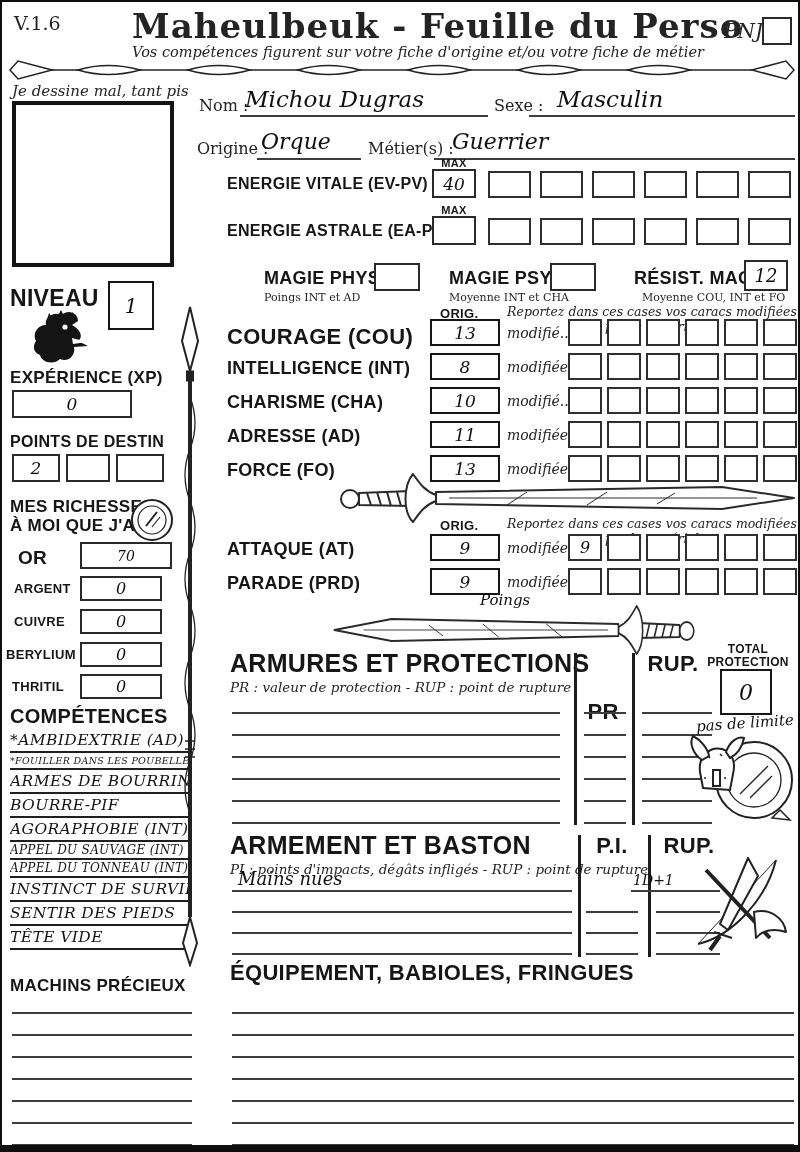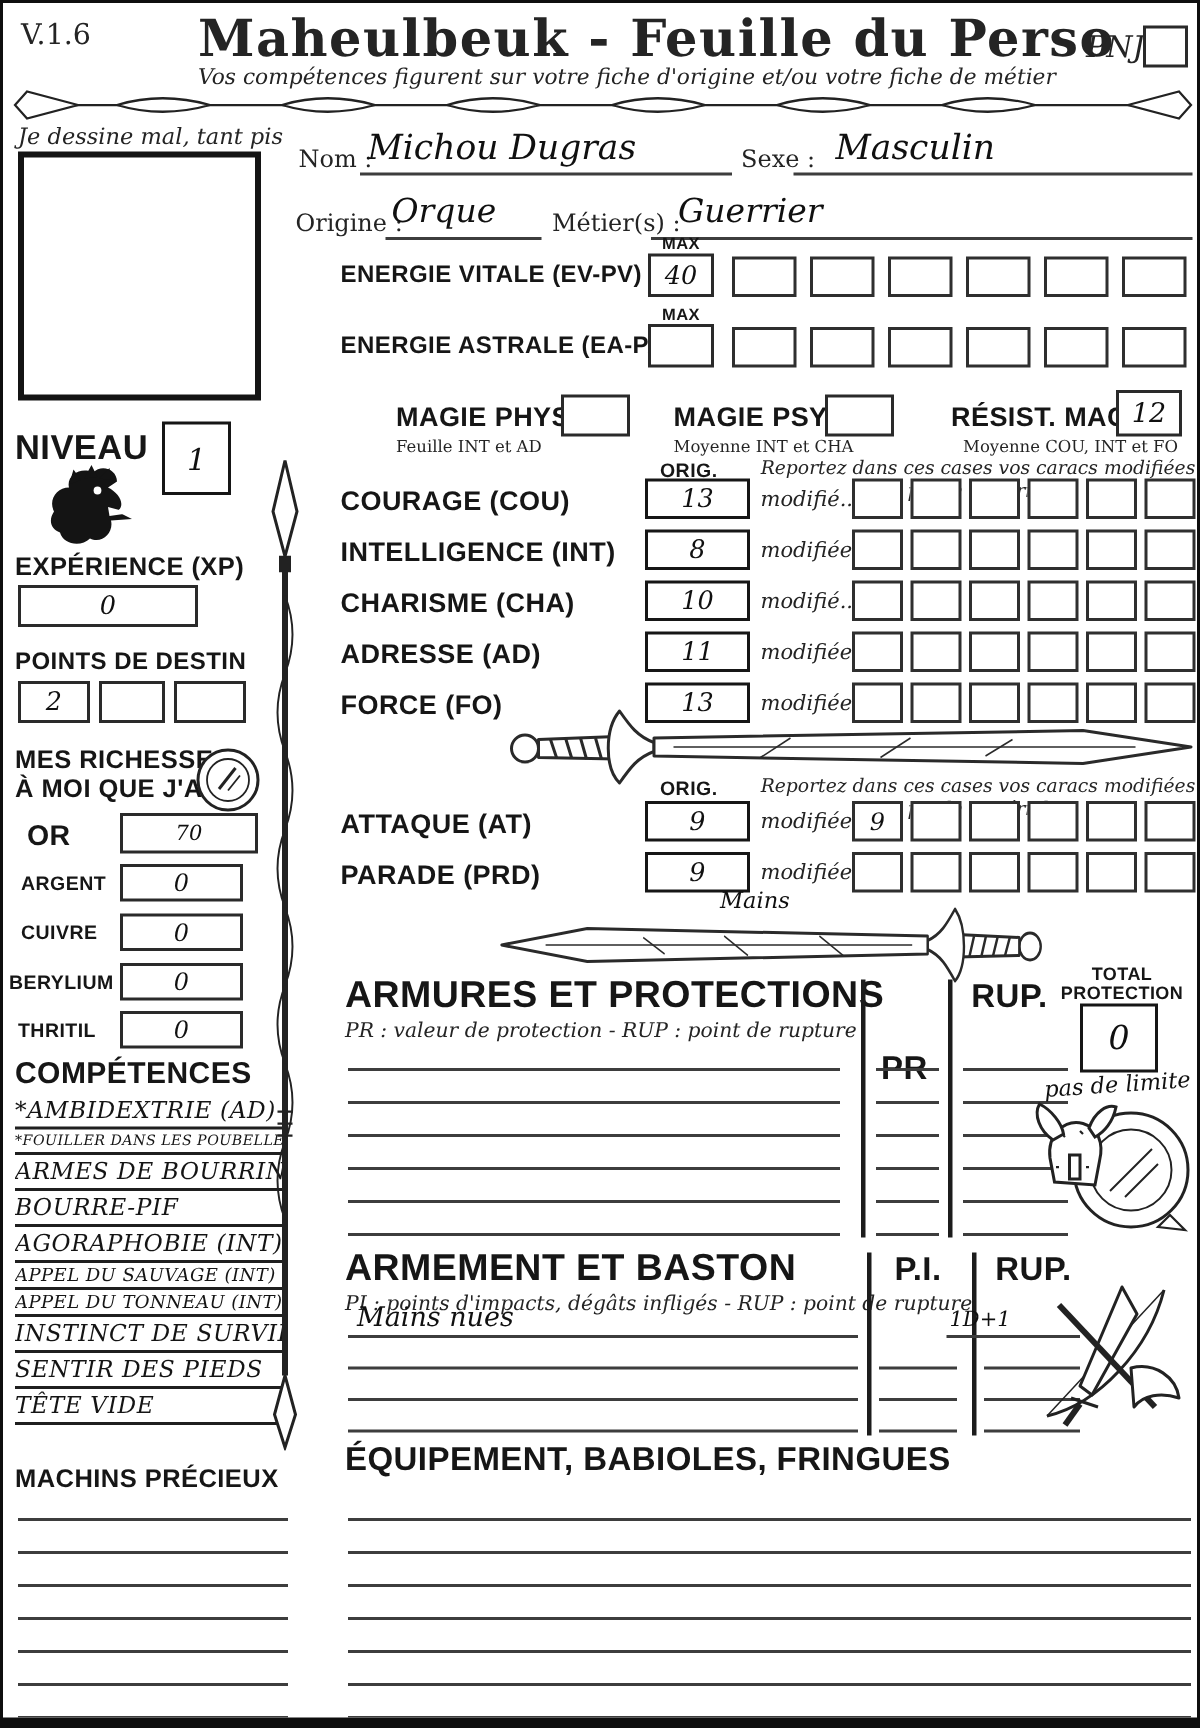--- a/index.html
+++ b/index.html
@@ -91,34 +91,34 @@
     <div class="cell"></div>
       <div class="cell"></div>
       <div class="cell"></div>
       <div class="cell"></div>
       <div class="cell"></div>
       <div class="cell"></div>
   </div>
 
   <div class="abs h" style="left:262px;top:266px;font-size:18px;">MAGIE PHYS.</div>
   <div class="abs box hand" style="left:372px;top:261px;width:46px;height:28px;font-size:16px;"></div>
-  <div class="abs serif" style="left:262px;top:289px;font-size:11px;">Feuille INT et AD</div>
+  <div class="abs serif" style="left:262px;top:289px;font-size:11px;">Poings INT et AD</div>
 
   <div class="abs h" style="left:447px;top:266px;font-size:18px;">MAGIE PSY.</div>
   <div class="abs box hand" style="left:548px;top:261px;width:46px;height:28px;font-size:16px;"></div>
   <div class="abs serif" style="left:447px;top:289px;font-size:11px;">Moyenne INT et CHA</div>
 
   <div class="abs h" style="left:632px;top:266px;font-size:18px;">RÉSIST. MAGIE</div>
   <div class="abs box hand" style="left:742px;top:258px;width:44px;height:31px;font-size:18px;">12</div>
   <div class="abs serif" style="left:640px;top:289px;font-size:11px;">Moyenne COU, INT et FO</div>
 
   <div class="abs h" style="left:438px;top:304px;font-size:13px;">ORIG.</div>
   <div class="abs serif ital ctr" style="left:505px;top:302px;width:290px;font-size:12.5px;white-space:normal;">Reportez dans ces cases vos caracs modifiées par le matériel</div>
 
-  <div class="abs h" style="left:225px;top:322px;font-size:18px;">COURAGE (COU)</div>
+  <div class="abs h" style="left:225px;top:322px;font-size:22px;">COURAGE (COU)</div>
   <div class="abs box obox hand" style="left:428px;top:317px;width:70px;height:27px;font-size:17px;">13</div>
   <div class="abs serif ital" style="left:505px;top:323px;font-size:14px;">modifié...</div>
   <div class="abs srow" style="left:566px;top:317px;">
     <div class="cell"></div>
       <div class="cell"></div>
       <div class="cell"></div>
       <div class="cell"></div>
       <div class="cell"></div>
       <div class="cell"></div>
   </div>
@@ -206,21 +206,21 @@
   <div class="abs box obox hand" style="left:428px;top:566px;width:70px;height:27px;font-size:17px;">9</div>
   <div class="abs serif ital" style="left:505px;top:572px;font-size:14px;">modifiée...</div>
   <div class="abs srow hand" style="left:566px;top:566px;font-size:16px;">
     <div class="cell"></div>
       <div class="cell"></div>
     <div class="cell"></div>
       <div class="cell"></div>
     <div class="cell"></div>
       <div class="cell"></div>
   </div>
-  <div class="abs hand" style="left:478px;top:589px;font-size:15px;">Mains</div>
+  <div class="abs hand" style="left:478px;top:589px;font-size:15px;">Poings</div>
 
   <div class="abs" style="left:330px;top:598px;transform:scaleX(-1);">
     <svg width="365" height="56" viewBox="0 0 460 56" preserveAspectRatio="none">
       <g stroke="#2a2a2a" fill="#fff" stroke-width="2" stroke-linejoin="round">
         <circle cx="13" cy="31" r="9"></circle>
         <path d="M22 25 L74 23 L74 38 L22 37 Z"></path>
         <path d="M30 25 L34 37 M40 24 L44 37 M50 24 L54 38 M60 24 L64 38"></path>
         <path d="M76 6 C66 18 66 44 76 54 C83 44 88 37 99 33 L99 27 C88 23 83 16 76 6 Z"></path>
         <path d="M99 24 L385 19 L457 30 L385 41 L99 36 Z"></path>
         <line x1="112" y1="30" x2="420" y2="30" stroke-width="1"></line>

